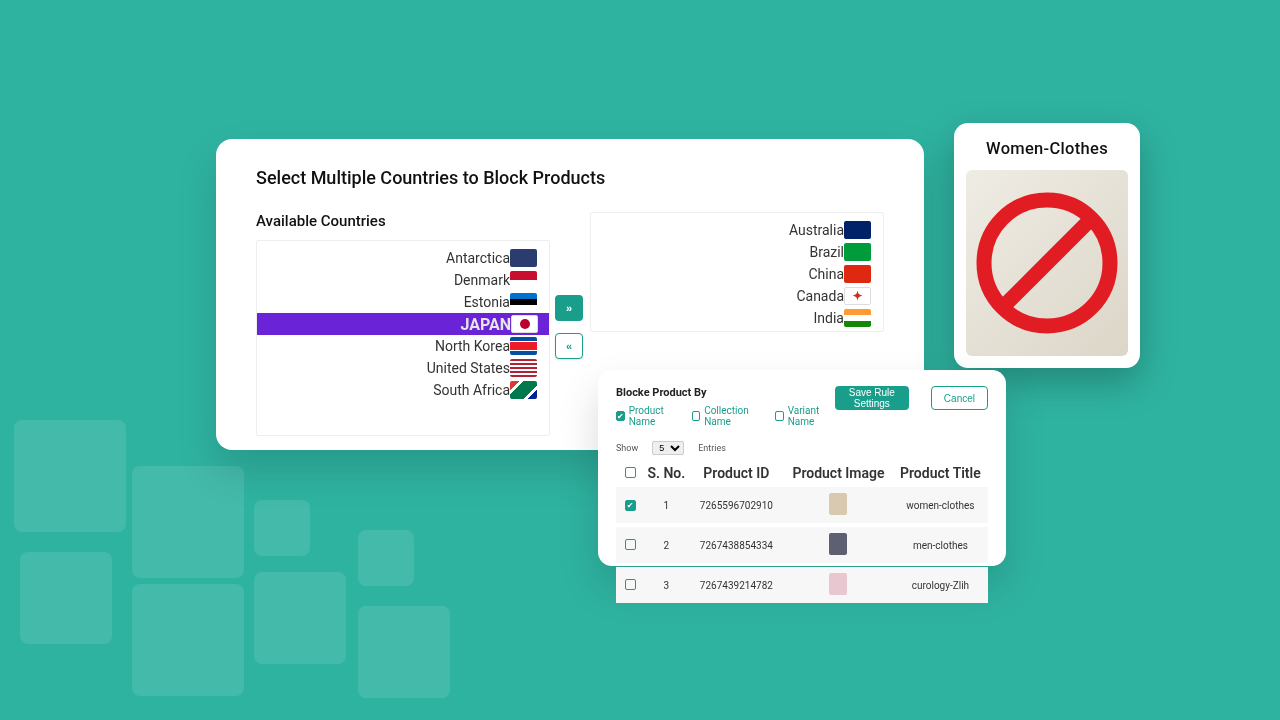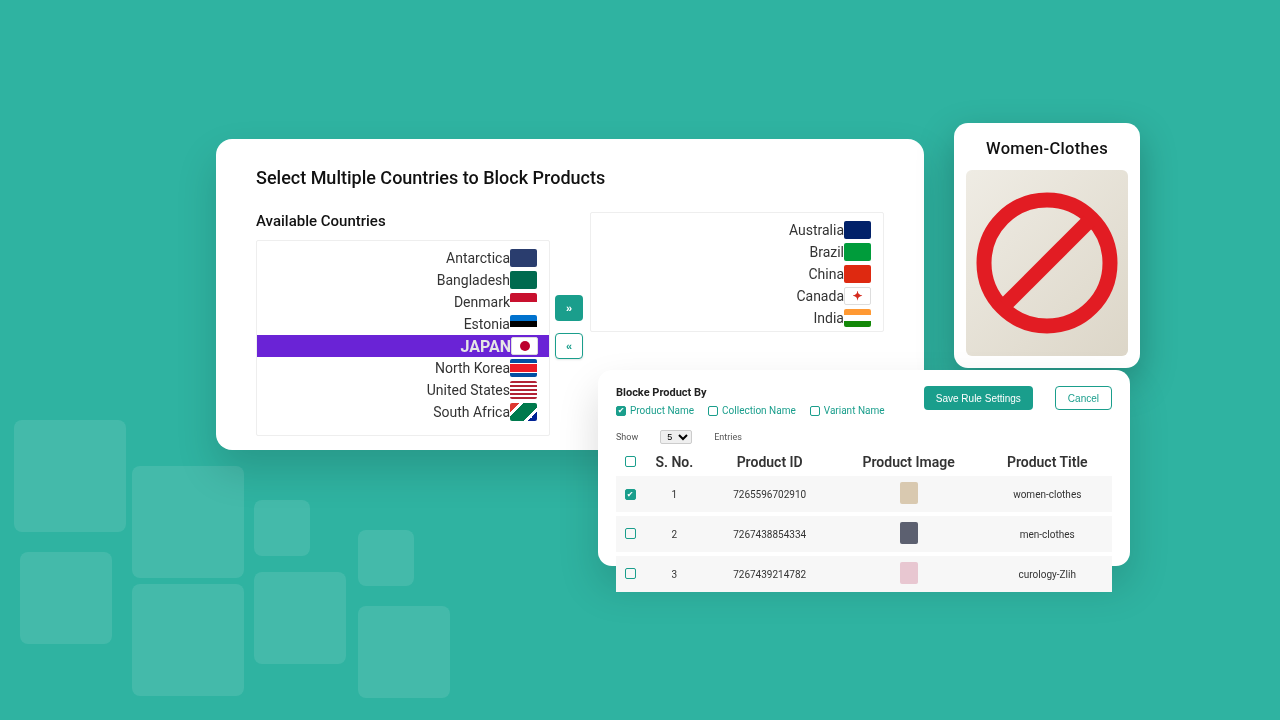--- a/index.html
+++ b/index.html
@@ -87,21 +87,21 @@
   }
   .forbid {
     position: absolute; inset: 0;
     display: flex; align-items: center; justify-content: center;
   }
   .forbid svg { width: 150px; height: 150px; }
 
   
   .rule-card {
     position: absolute; left: 598px; top: 370px;
-    width: 532px; height: 196px;
+    width: 408px; height: 196px;
     background: #fff; border-radius: 14px;
     box-shadow: 0 20px 40px rgba(0,0,0,0.15);
     padding: 16px 18px 0 18px;
   }
   .rule-top { display: flex; justify-content: space-between; align-items: flex-start; }
   .rule-left { font-size: 11px; color: #222; }
   .rule-title { font-weight: 700; font-size: 11px; margin-bottom: 6px; }
   .checks { display: flex; gap: 14px; font-size: 10px; color: #1a9e8c; align-items: center; }
   .chk { display: flex; align-items: center; gap: 4px; cursor: pointer; }
   .chk .box {
@@ -110,21 +110,21 @@
     font-size: 8px; color: #fff;
   }
   .chk .box.checked { background: #1a9e8c; }
   .rule-actions { display: flex; gap: 22px; }
   .btn {
     height: 24px; padding: 0 12px; border-radius: 4px; font-size: 10px;
     display: inline-flex; align-items: center; cursor: pointer; border: none;
   }
   .btn.save { background: #1a9e8c; color: #fff; }
   .btn.cancel { background: #fff; color: #1a9e8c; border: 1px solid #1a9e8c; }
-  .show-entries { font-size: 9px; color: #555; margin-top: 14px; margin-bottom: 6px; display: flex; gap: 22px; align-items: center; }
+  .show-entries { font-size: 9px; color: #555; margin-top: 14px; margin-bottom: 6px; display: flex; gap: 14px; align-items: center; }
   .show-entries select {
     font-size: 9px; border: 1px solid #ccc; border-radius: 2px; padding: 0 2px;
   }
   table.products {
     width: 100%; border-collapse: separate; border-spacing: 0 4px;
     font-size: 10px; color: #333; text-align: center;
   }
   table.products th { font-size: 14px; font-weight: 600; color: #333; padding-bottom: 2px; margin-top: 40px; }
   table.products tbody tr { background: #f7f7f7; }
   table.products tbody td { padding: 6px 4px; }
@@ -155,24 +155,20 @@
 <div class="countries-card">
   <h2>Select Multiple Countries to Block Products</h2>
   <div class="columns">
 
     <div class="col">
       <div class="col-title">Available Countries</div>
       <div class="listbox">
         <div class="country-row">
           <span>Antarctica</span>
           <span class="flag" style="background:#2a3d6e"></span>
-        </div>
-        <div class="country-row">
-          <span>Bangladesh</span>
-          <span class="flag" style="background:#006a4e"></span>
         </div>
         <div class="country-row">
           <span>Denmark</span>
           <span class="flag" style="background:linear-gradient(#c8102e 50%, #fff 50%);"></span>
         </div>
         <div class="country-row">
           <span>Estonia</span>
           <span class="flag" style="background:linear-gradient(#0072ce 33%, #000 33% 66%, #fff 66%);"></span>
         </div>
         <div class="country-row selected">

